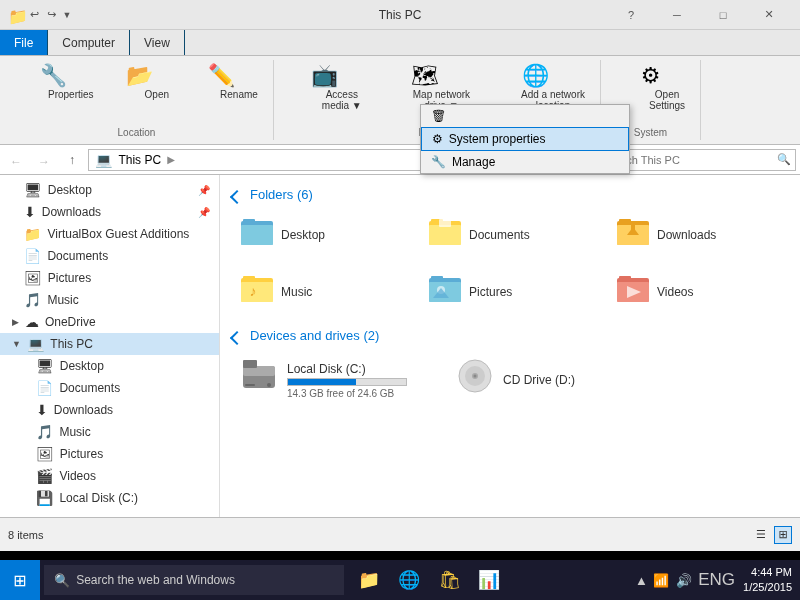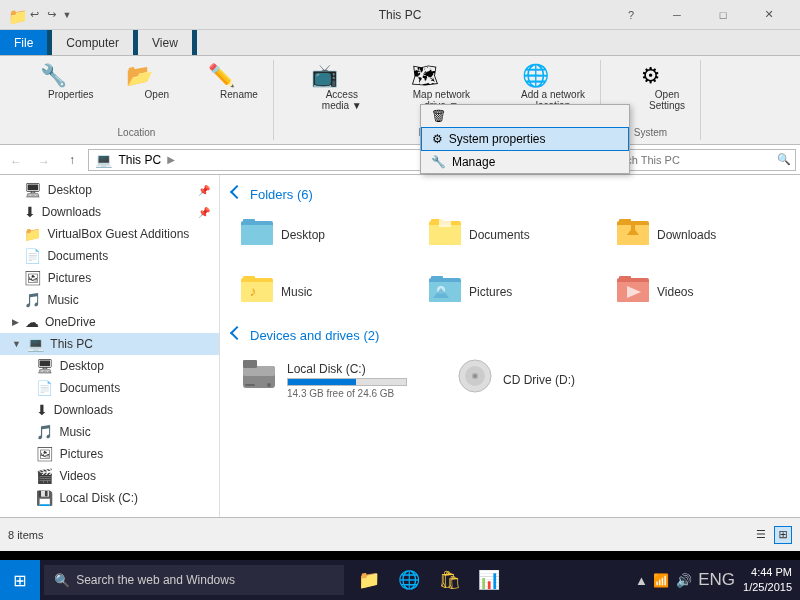--- a/index.html
+++ b/index.html
@@ -31,21 +31,21 @@
       height: 26px;
       background: #e8e8e8;
       border-bottom: 1px solid #bbb;
     }
     .ribbon-tab {
       padding: 0 14px;
       display: flex;
       align-items: center;
       font-size: 12px;
       cursor: pointer;
-      border-right: 5px solid #0c4a6e;
+      border-right: 1px solid #0c4a6e;
       color: #333;
     }
     .ribbon-tab.active {
       background: #0078d7;
       color: #fff;
     }
     #ribbon-content {
       height: 88px;
       display: flex;
       align-items: stretch;
@@ -191,21 +191,21 @@
 
     
     #content {
       flex: 1;
       background: #fff;
       overflow-y: auto;
       padding: 8px 12px;
     }
     .section-header {
       display: flex;
-      align-items: flex-start;
+      align-items: flex-end;
       gap: 6px;
       margin-bottom: 8px;
       margin-top: 4px;
       color: #0078d7;
       font-size: 13px;
       font-weight: 400;
     }
     .section-header::before {
       content: '';
       display: inline-block;

